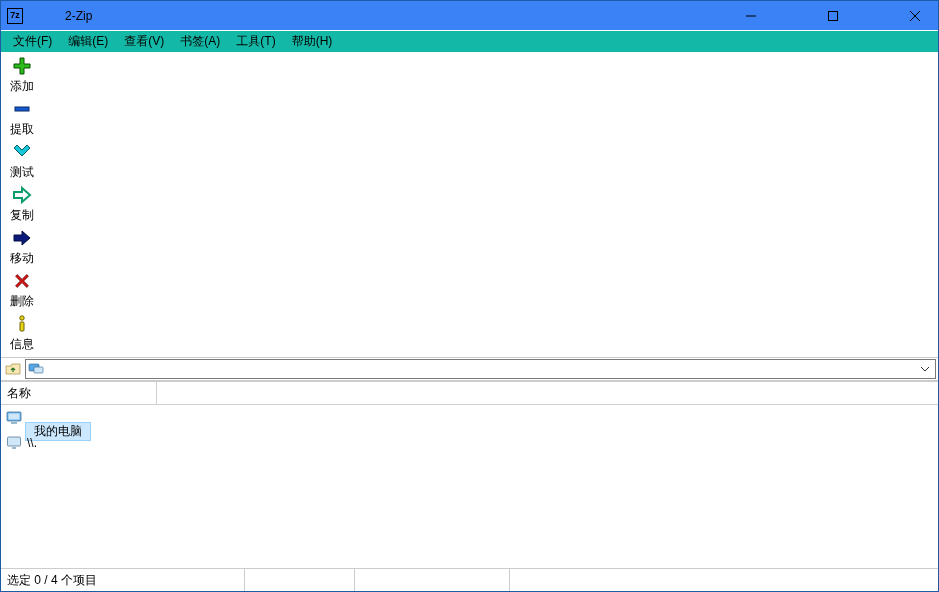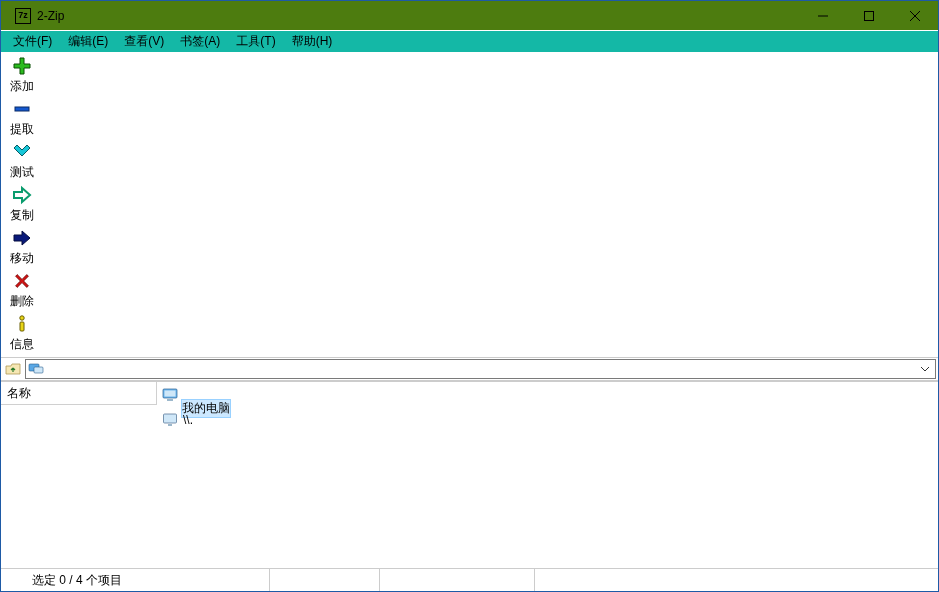--- a/index.html
+++ b/index.html
@@ -1,19 +1,19 @@
 <!DOCTYPE html>
 <html><head>
 <meta charset="utf-8">
 <style>
   * { box-sizing: border-box; }
   html, body { margin:0; padding:0; font-family: "Segoe UI", "Microsoft YaHei", Tahoma, sans-serif; font-size:12px; }
   .window { width:939px; height:592px; border:1px solid #1e5aa6; background:#fff; display:flex; flex-direction:column; position:relative; }
   
-  .titlebar { height:30px; display:flex; align-items:center; padding-left:14px; background:#4d7c0f; border-bottom:1px solid #fff; }
+  .titlebar { height:30px; display:flex; align-items:center; padding-left:6px; background:#3b82f6; border-bottom:1px solid #fff;gap:36px; }
   .titlebar .app-icon { width:16px; height:16px; border:1.5px solid #000; display:flex; align-items:center; justify-content:center; font-size:9px; font-weight:bold; margin-right:6px; font-family:Arial; line-height:1; }
   .titlebar .title { font-size:12px; }
   .titlebar .spacer { flex:1; }
   .titlebar .sysbtn { width:46px; height:30px; display:flex; align-items:center; justify-content:center; }
   .titlebar .sysbtn svg { width:10px; height:10px; }
   
   .menubar { height:21px; display:flex; align-items:center; padding:0 4px; background:#14b8a6; font-size:12px; }
   .menubar .menu-item { padding:2px 8px; cursor:default; }
   
   .toolbar { display:flex; padding:2px 4px 2px 4px; background:#fff;flex-direction:column; }
@@ -22,33 +22,33 @@
   .toolbar .tbtn .tlabel { font-size:12px; margin-top:2px; }
   
   .addressbar { height:24px; display:flex; align-items:center; border-top:1px solid #ccc; border-bottom:1px solid #ccc; padding:0 2px; background:#fff; }
   .addressbar .up-btn { width:20px; height:20px; display:flex; align-items:center; justify-content:center; margin-right:2px; cursor:default; }
   .addressbar .combo { flex:1; height:20px; border:1px solid #7a7a7a; background:#fff; display:flex; align-items:center; padding:0 2px; position:relative; }
   .addressbar .combo .path-icon { width:16px; height:16px; display:flex; align-items:center; justify-content:center; }
   .addressbar .combo .path-text { flex:1; font-size:12px; padding-left:2px; }
   .addressbar .combo .dropdown { width:16px; height:18px; display:flex; align-items:center; justify-content:center; border-left:0; cursor:default; }
   
   .content { flex:1; display:flex; border-top:1px solid #ccc; min-height:0; }
-  .listview { flex:1; display:flex; background:#fff; overflow:hidden; }
+  .listview { flex:1; display:flex; flex-direction:column; background:#fff; overflow:hidden; }
   .lv-header { height:23px; display:flex; border-bottom:1px solid #d0d0d0; background:#fff; font-size:12px; }
   .lv-header .col { padding:3px 6px; border-right:1px solid #d0d0d0; cursor:default; }
   .lv-header .col.name { width:156px; }
   .lv-body { flex:1; overflow:auto; }
   .lv-row { height:25px; display:flex; align-items:center; padding-left:4px; cursor:default; font-size:12px; }
   .lv-row .item-icon { width:18px; height:16px; display:flex; align-items:center; justify-content:center; margin-right:2px; }
   .lv-row .item-label { padding:1px 2px; }
-  .lv-row.selected .item-label { background:#cce8ff; border:1px solid #99d1ff; padding:0 0;margin-top:28px; }
+  .lv-row.selected .item-label { background:#cce8ff; border:1px solid #99d1ff; padding:0 8px;margin-top:28px; }
   
   .statusbar { height:23px; border-top:1px solid #ccc; display:flex; align-items:center; font-size:12px; background:#fff; }
   .statusbar .cell { padding:2px 6px; border-right:1px solid #ccc; height:100%; display:flex; align-items:center; }
-  .statusbar .cell.c1 { width:244px;margin-left:25px; }
+  .statusbar .cell.c1 { width:244px; }
   .statusbar .cell.c2 { width:110px; }
   .statusbar .cell.c3 { width:155px; }
   .statusbar .cell.c4 { flex:1; border-right:0; }
 </style>
 </head>
 <body>
 
 <div class="window">
 
   <div class="titlebar">

